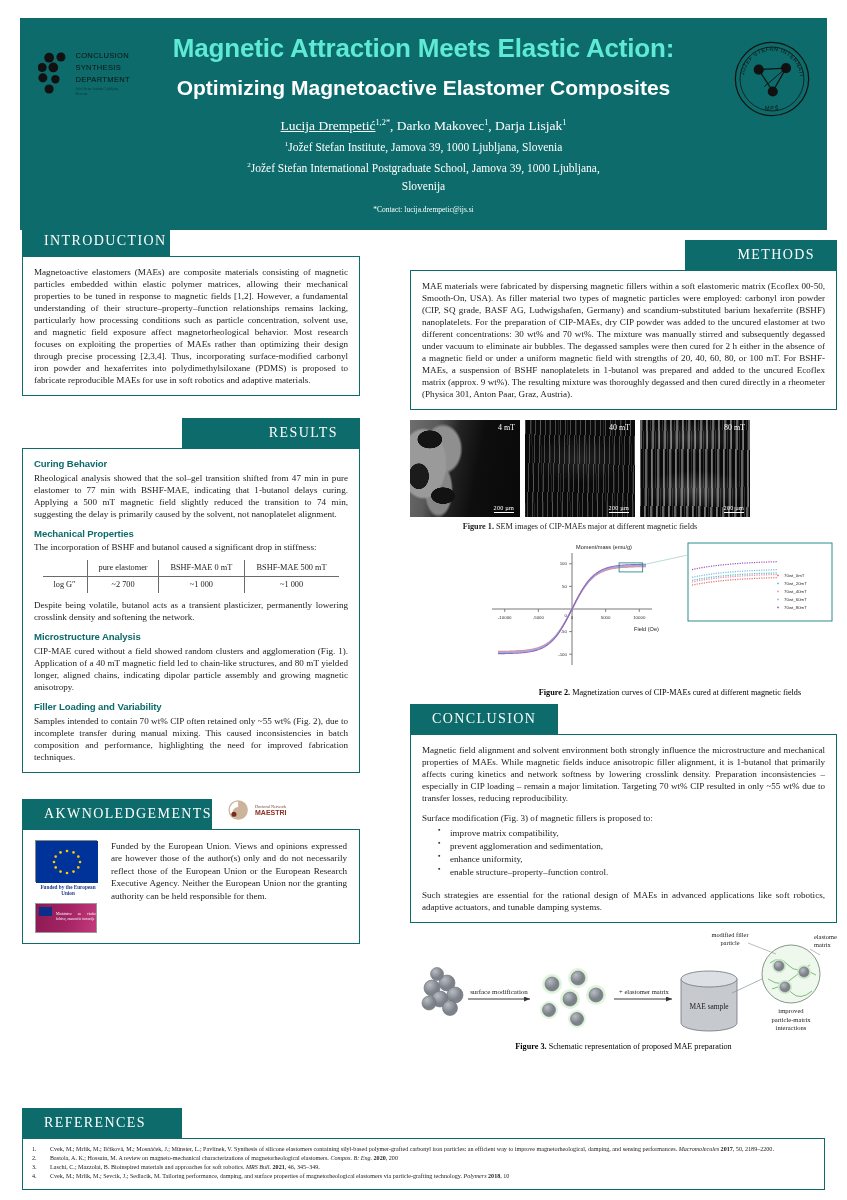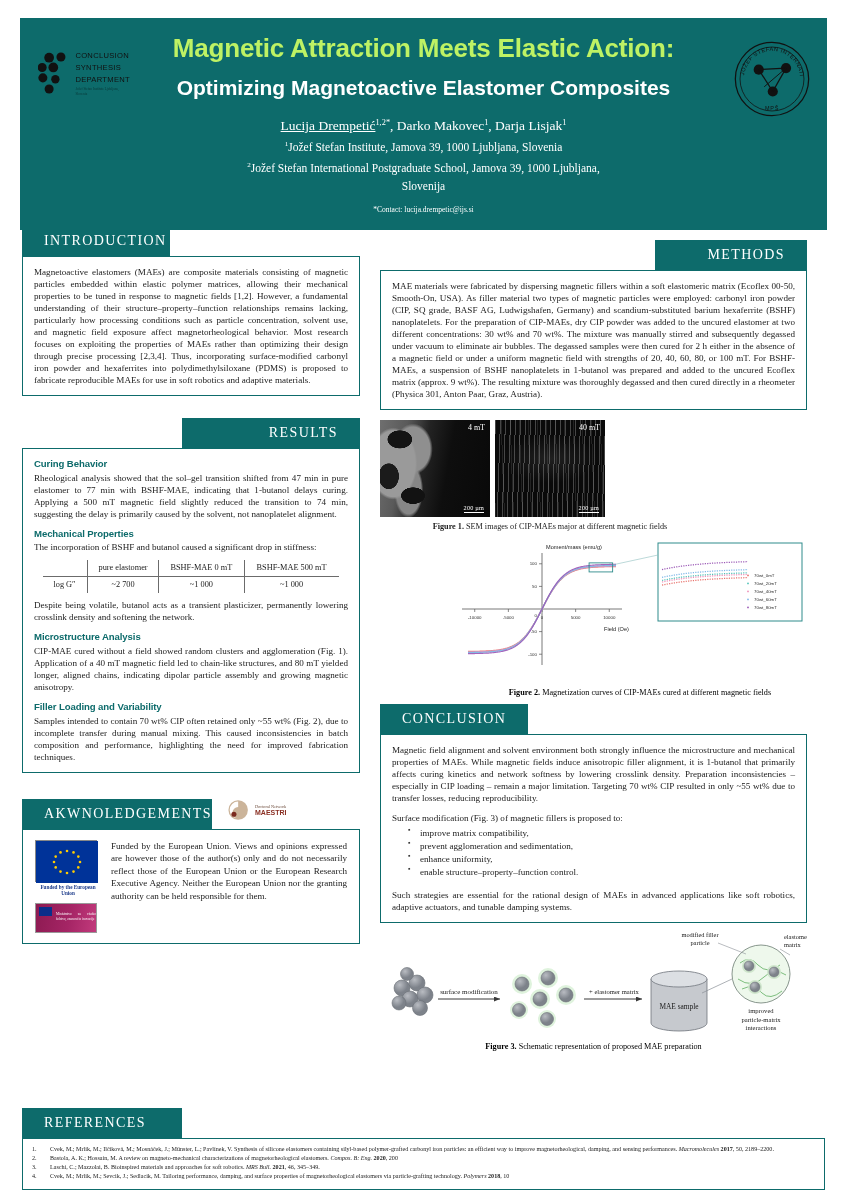--- a/index.html
+++ b/index.html
@@ -15,21 +15,21 @@
   .header {
     position: absolute; left: 20px; top: 18px; width: 807px; height: 212px;
     background: #0d6b6b; display: flex; align-items: flex-start;
   }
   .logo-left { width: 110px; padding: 24px 0 0 18px; flex: none; display: flex; gap: 4px; }
   .logo-right { width: 110px; flex: none; display: flex; justify-content: center; padding-top: 22px; }
   .header-center { flex: 1; text-align: center; padding-top: 16px; }
 
   .title1 {
     font-family: "Liberation Sans", sans-serif;
-    font-weight: bold; font-size: 26px; color: #bef264; letter-spacing: -0.2px;
+    font-weight: bold; font-size: 26px; color: #5eead4; letter-spacing: -0.2px;
     line-height: 1.15;
   }
   .title2 {
     font-family: "Liberation Sans", sans-serif;
     font-weight: bold; font-size: 21px; color: #ffffff; margin-top: 12px;
     line-height: 1.15;
   }
   .authors { font-size: 13.5px; color: #ffffff; margin-top: 16px; line-height: 1.5; }
   .authors .lead { text-decoration: underline; }
   .affil { font-size: 11.5px; color: #ffffff; line-height: 1.55; margin-top: 3px; }
@@ -46,21 +46,21 @@
   .sec-head.left  { text-align: left;  padding-left: 22px; }
   .sec-head.right { text-align: right; padding-right: 22px; }
   .sec-body {
     border: 1.6px solid #0d6b6b; background: #ffffff;
     padding: 9px 11px; font-size: 9.1px; line-height: 1.32;
     text-align: justify; color: #1b1b1b;
   }
 
   
   .col-left  { position: absolute; left: 22px;  top: 226px; width: 338px; }
-  .col-right { position: absolute; left: 380px; top: 240px; width: 427px; }
+  .col-right { position: absolute; left: 410px; top: 240px; width: 427px; }
 
   .intro-head { width: 148px; }
   .results-head { width: 178px; margin-left: auto; }
   .methods-head { width: 152px; margin-left: auto; }
   .concl-head { width: 148px; }
   .ack-head { width: 190px; }
   .ref-head { width: 160px; }
 
   .sub-h {
     color: #0d6b6b; font-weight: bold; font-size: 9.6px;
@@ -332,20 +332,24 @@
     </div>
 
     <div class="fig1-wrap">
       <div class="sem-row">
         <div class="sem sem0">
           <div class="lbl">4 mT</div>
           <div class="scale">200 µm</div>
         </div>
         <div class="sem sem40">
           <div class="lbl">40 mT</div>
+          <div class="scale">200 µm</div>
+        </div>
+        <div class="sem sem80">
+          <div class="lbl">80 mT</div>
           <div class="scale">200 µm</div>
         </div>
       </div>
       <div class="figcap" style="width:340px;">
         <b>Figure 1.</b><span> SEM images of CIP-MAEs major at different magnetic fields</span>
       </div>
     </div>
 
     <div class="fig2-wrap">
       <svg id="mag-chart" width="427" height="150" viewBox="0 0 427 150">

